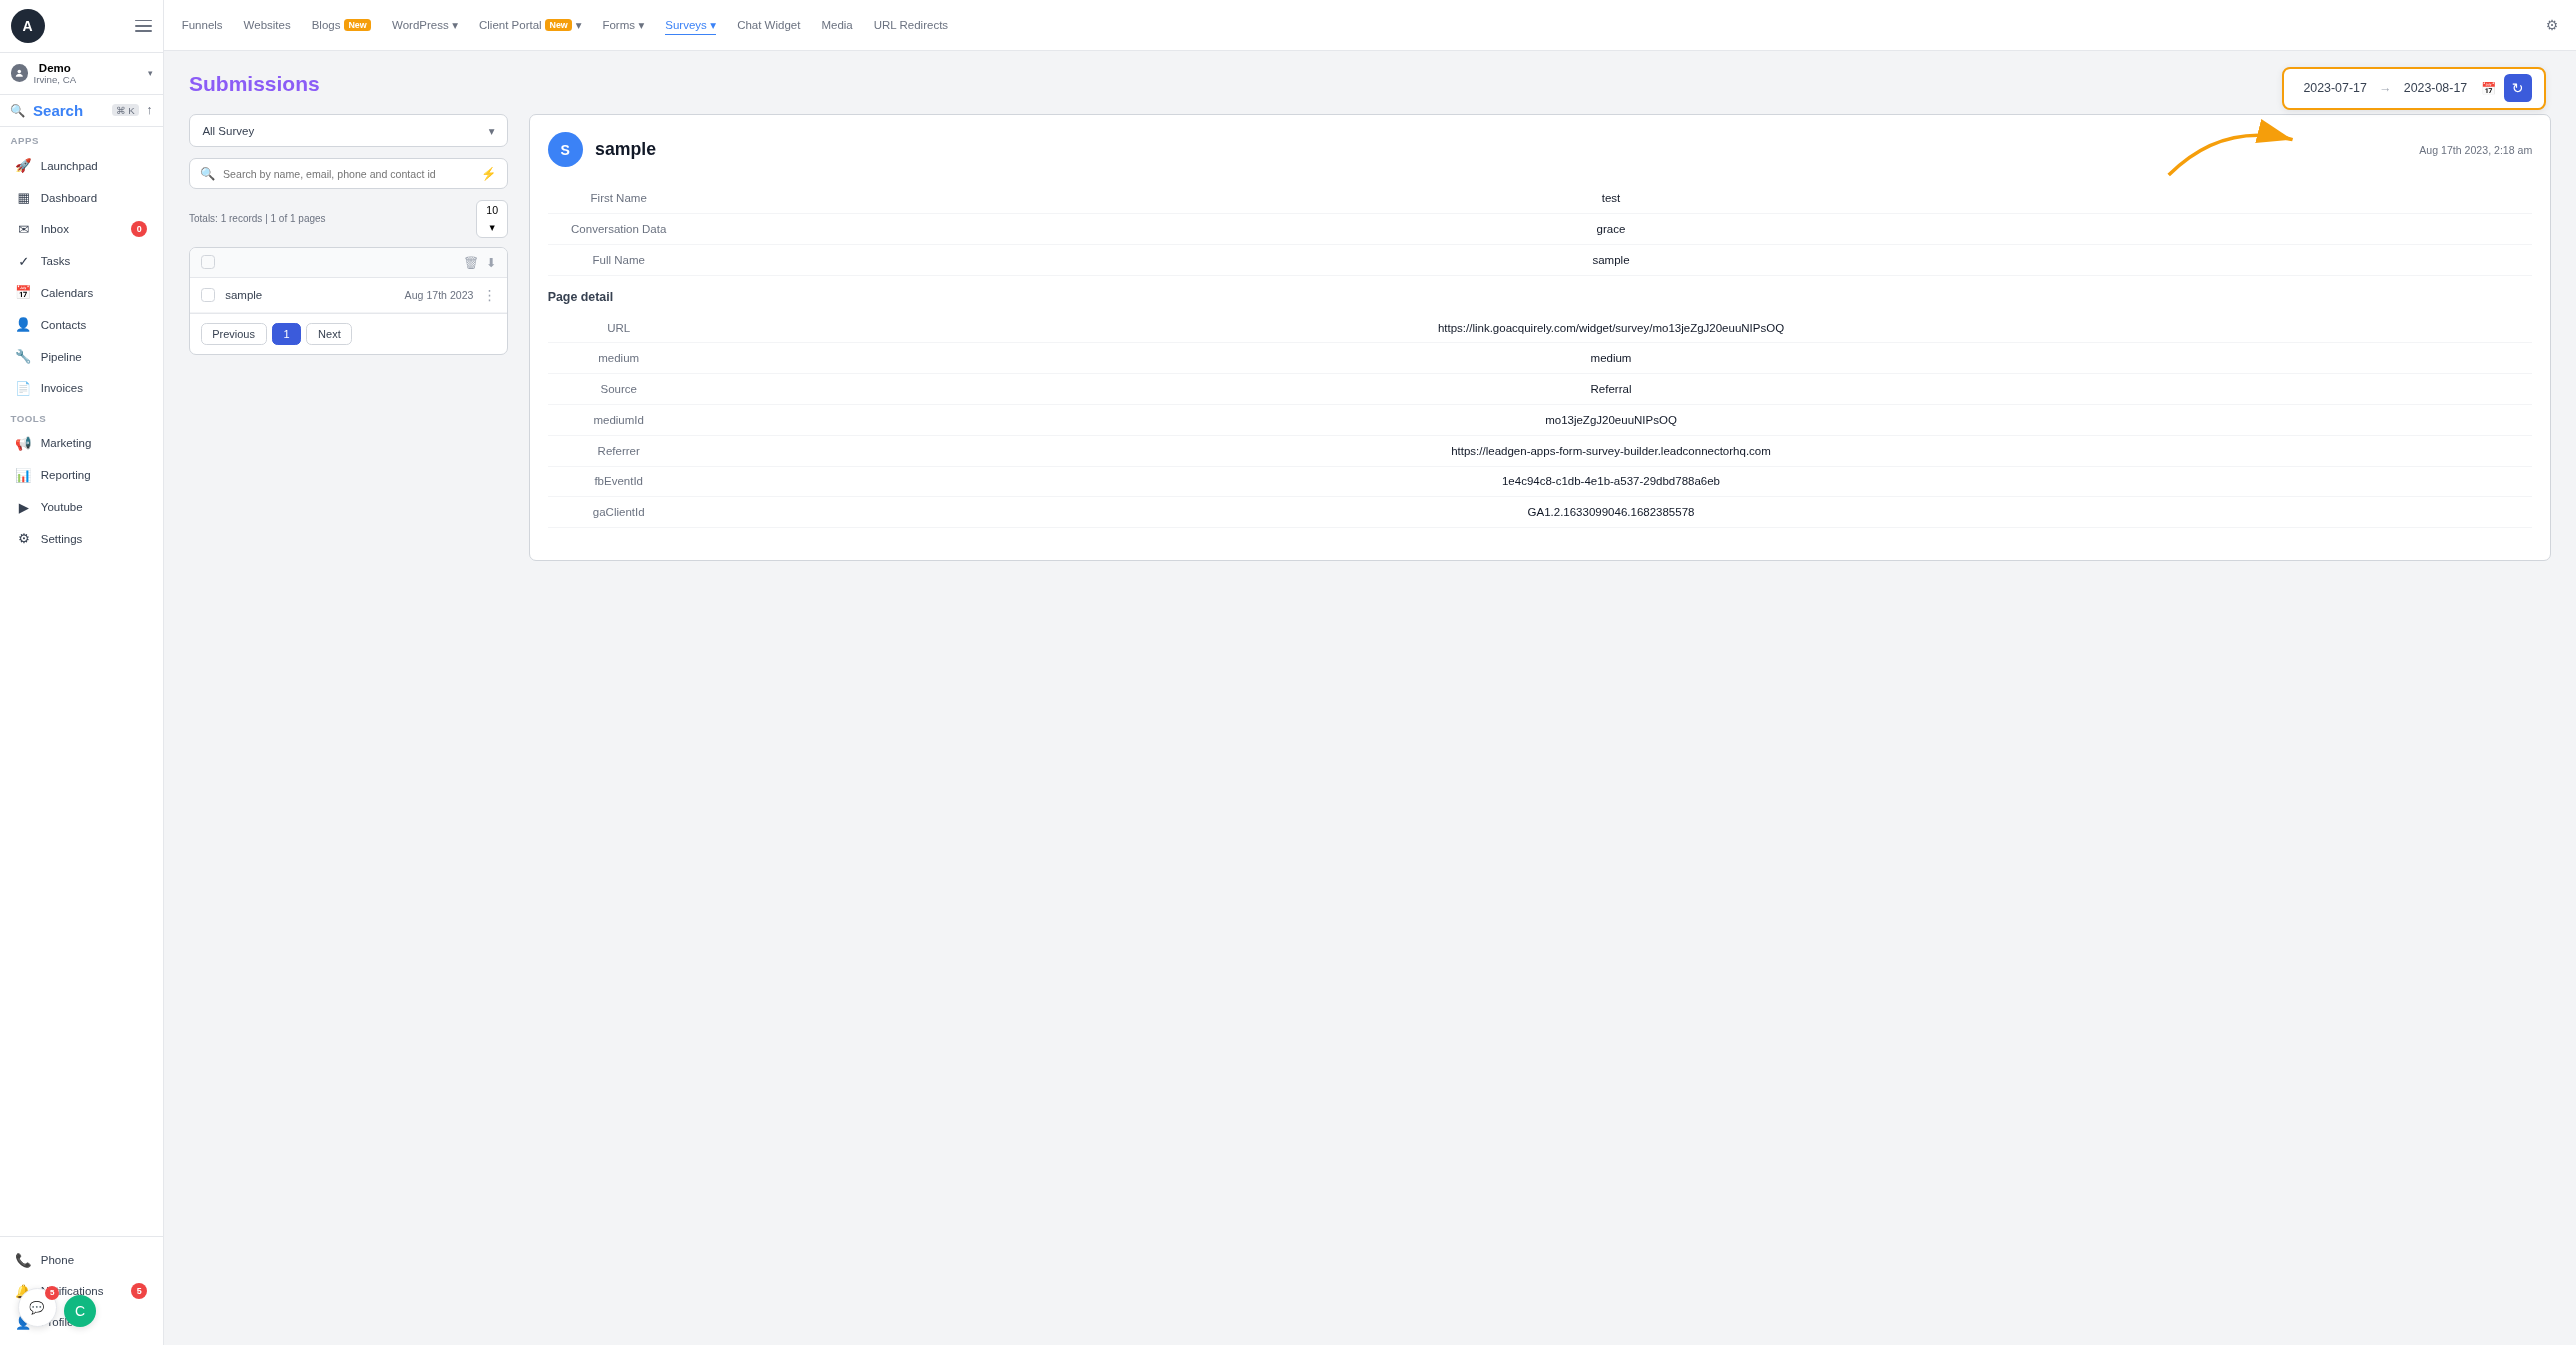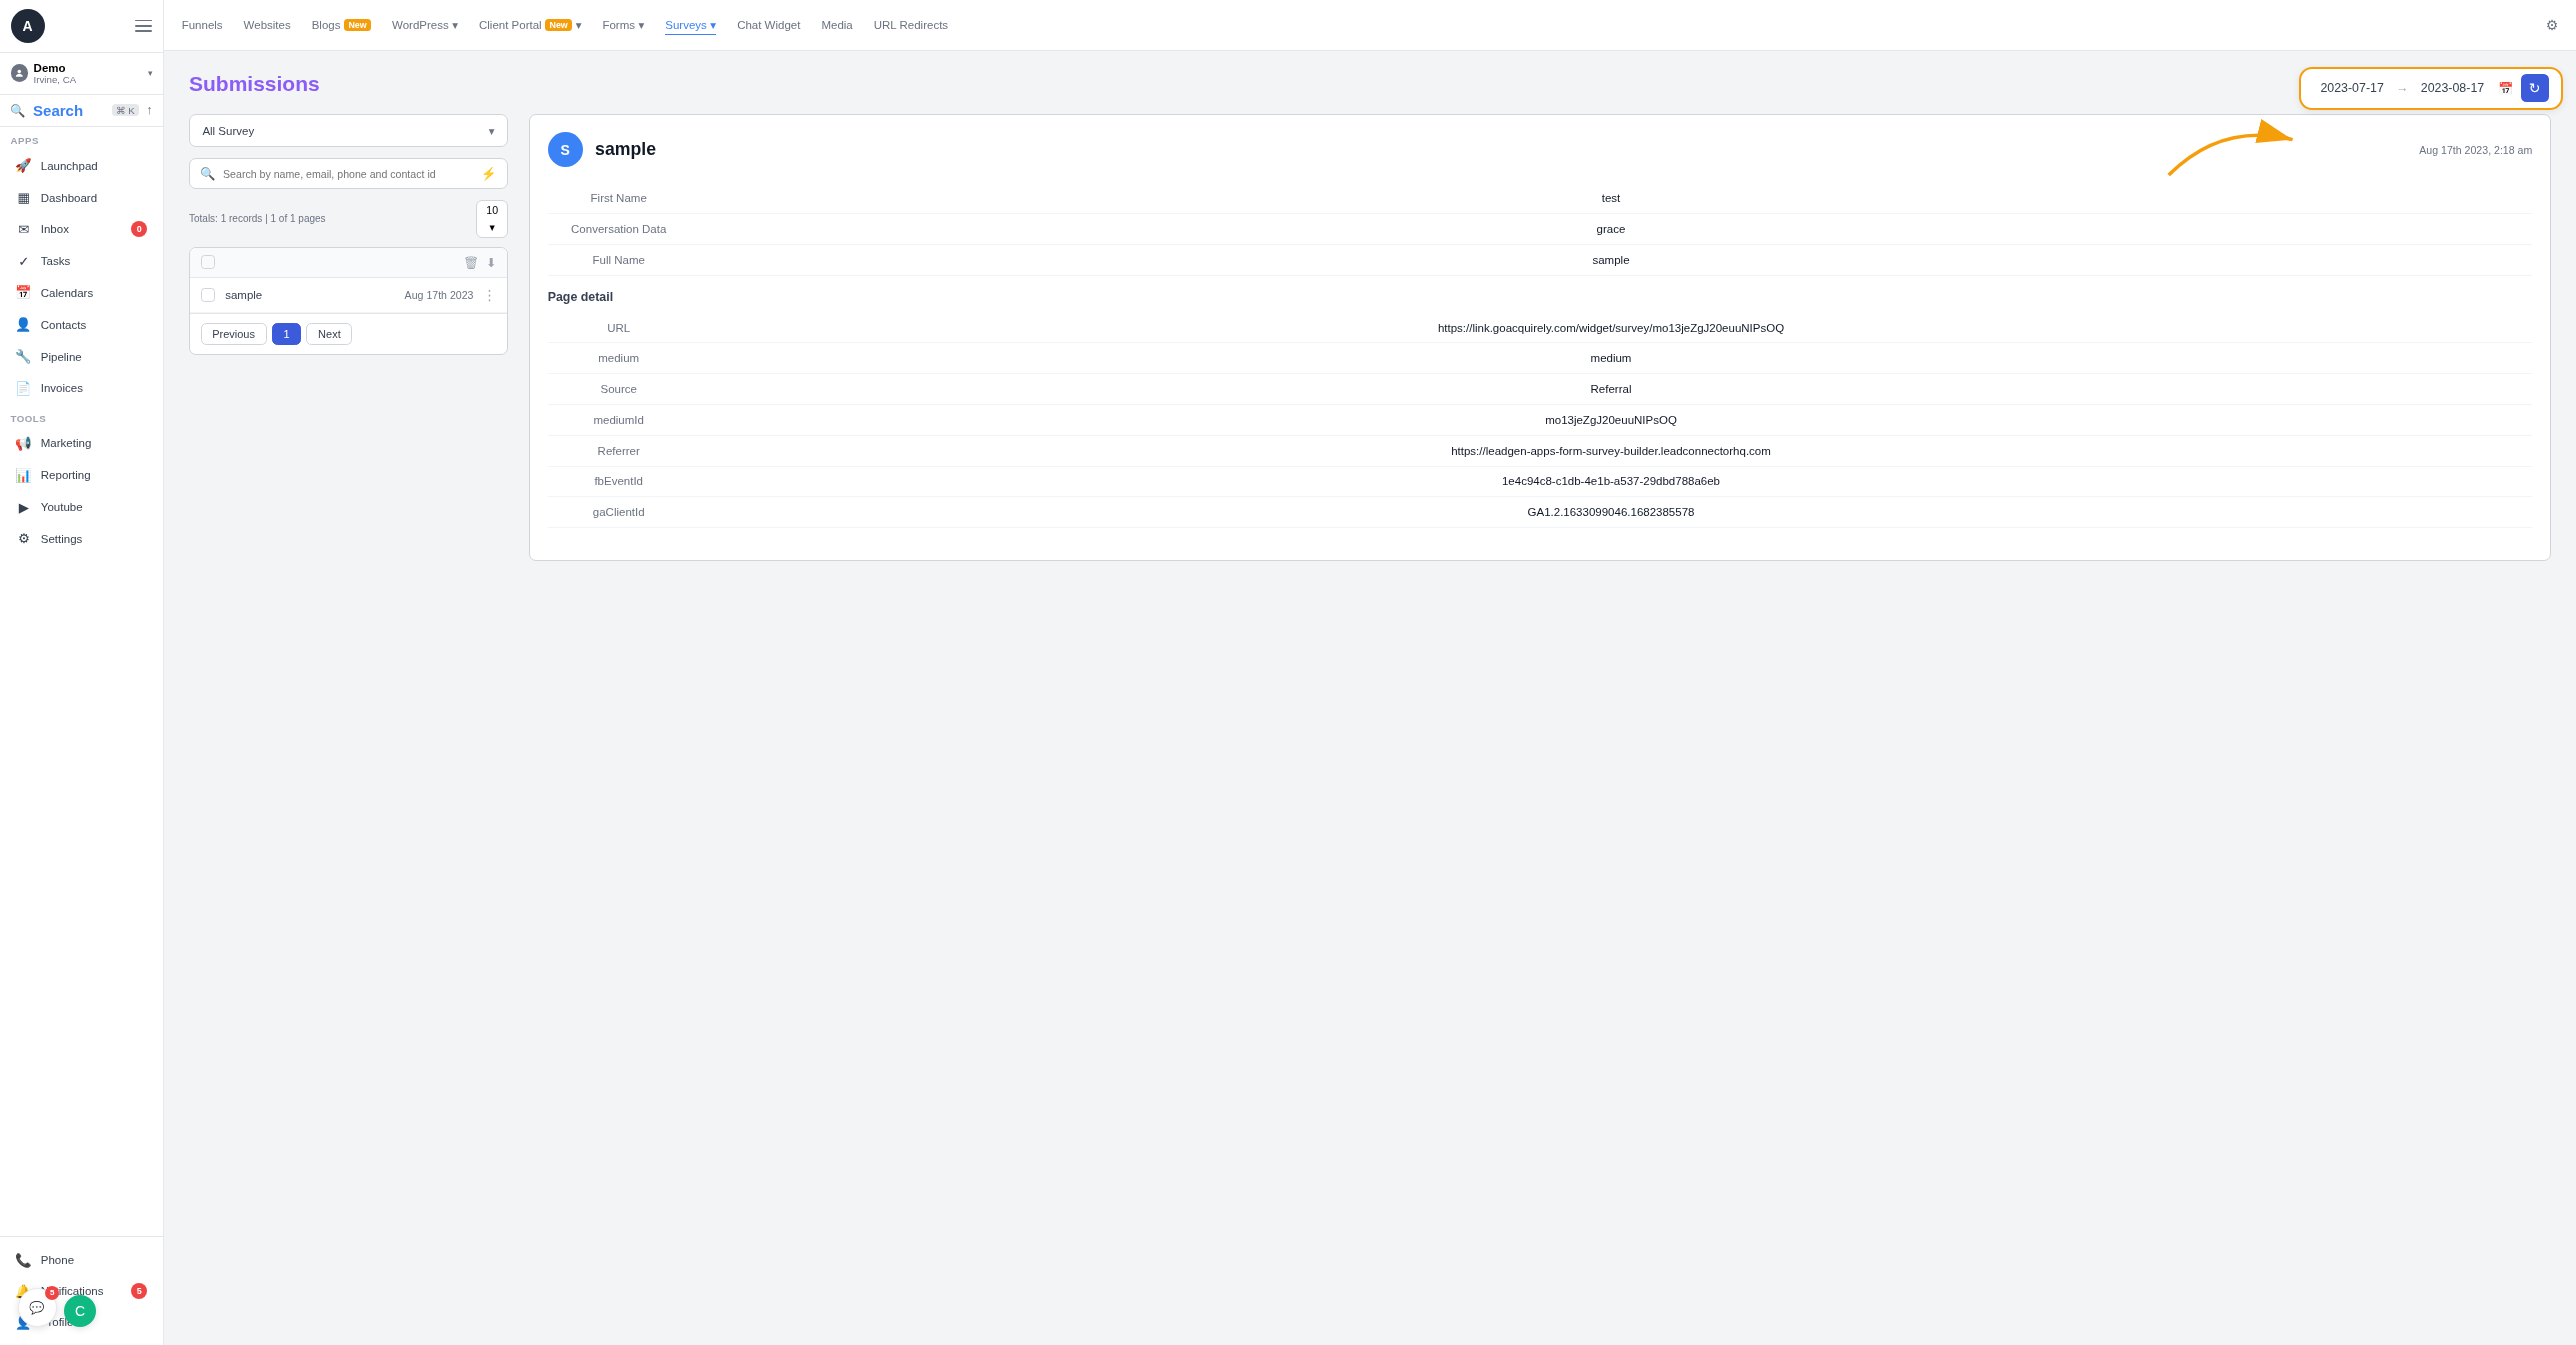--- a/index.html
+++ b/index.html
@@ -33,21 +33,21 @@
       flex-shrink: 0;
     }
     .hamburger-icon {
       width: 17.7px; height: 12.4px;
       display: flex; flex-direction: column; justify-content: space-between;
       cursor: pointer;
       margin-left: auto;
     }
     .hamburger-icon span { display: block; height: 1.8px; background: #6b7280; border-radius: 1.8px; }
 
-    .user-info { display: flex; align-items: center; gap: 5.3px; padding: 8.9px 10.6px; cursor: pointer; border-bottom: 0.9px solid #e5e7eb; }
+    .user-info { display: flex; align-items: center; gap: 5.3px; padding: 8.9px 10.6px; cursor: pointer; border-bottom: 0.9px solid #e5e7eb; text-align: center; }
     .user-icon { width: 17.7px; height: 17.7px; border-radius: 50%; background: #6b7280; display: flex; align-items: center; justify-content: center; }
     .user-name { font-weight: 600; font-size: 11.5px; }
     .user-loc { font-size: 9.7px; color: #6b7280; }
     .chevron-down { font-size: 8.9px; color: #6b7280; margin-left: auto; }
 
     .search-bar {
       display: flex; align-items: center; gap: 7px;
       padding: 7px 10.6px; cursor: pointer;
       border-bottom: 0.9px solid #e5e7eb;
     }
@@ -89,24 +89,24 @@
     .nav-gear { margin-left: auto; color: #6b7280; font-size: 14px; cursor: pointer; }
 
     
     .page-content { flex: 1; padding: 21px 25px; overflow-y: auto; position: relative; }
 
     .page-title { font-size: 21px; font-weight: 700; color: #8b5cf6; margin-bottom: 17.7px; }
 
     
     .date-range-highlight {
       position: absolute;
-      top: 16px; right: 13px;
+      top: 16px; right: 30px;
       display: flex; align-items: center; gap: 0;
       border: 2.7px solid #f59e0b;
-      border-radius: 13px;
+      border-radius: 8px;
       background: #fff;
       padding: 5.3px 12.4px;
       box-shadow: 0 1.8px 7px rgba(0,0,0,0.08);
       z-index: 10;
     }
     .date-input-val { font-size: 12.4px; color: #374151; padding: 3.5px 7px; }
     .date-arrow { color: #9ca3af; font-size: 12.4px; padding: 0 5.3px; }
     .date-cal-icon { color: #9ca3af; font-size: 12.4px; margin-left: 7px; }
     .refresh-btn {
       background: #3b5bdb; border: none; border-radius: 5.3px;

